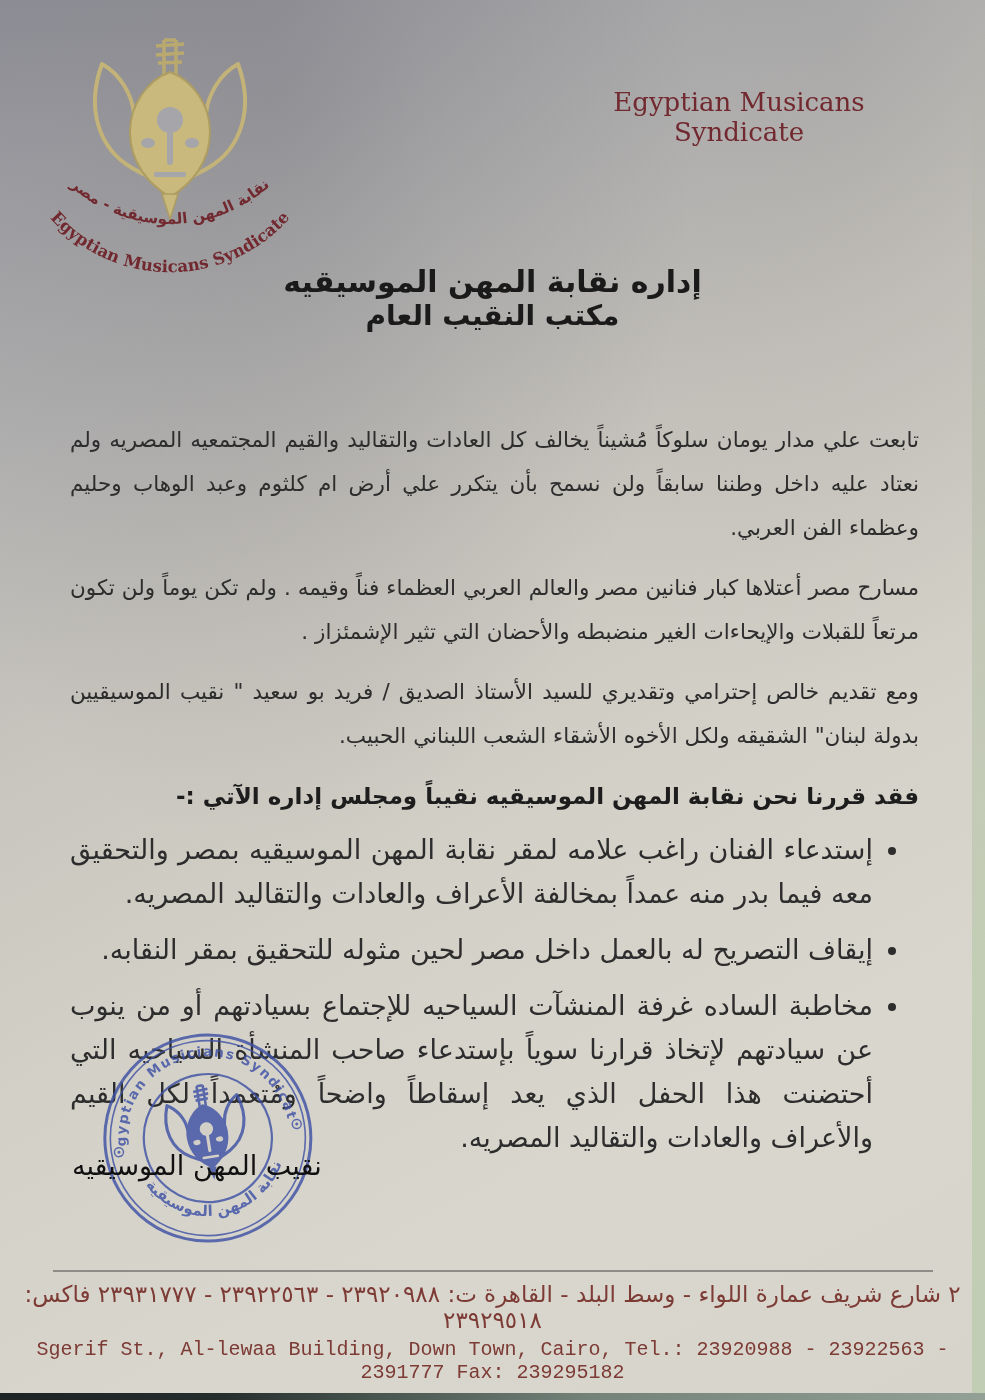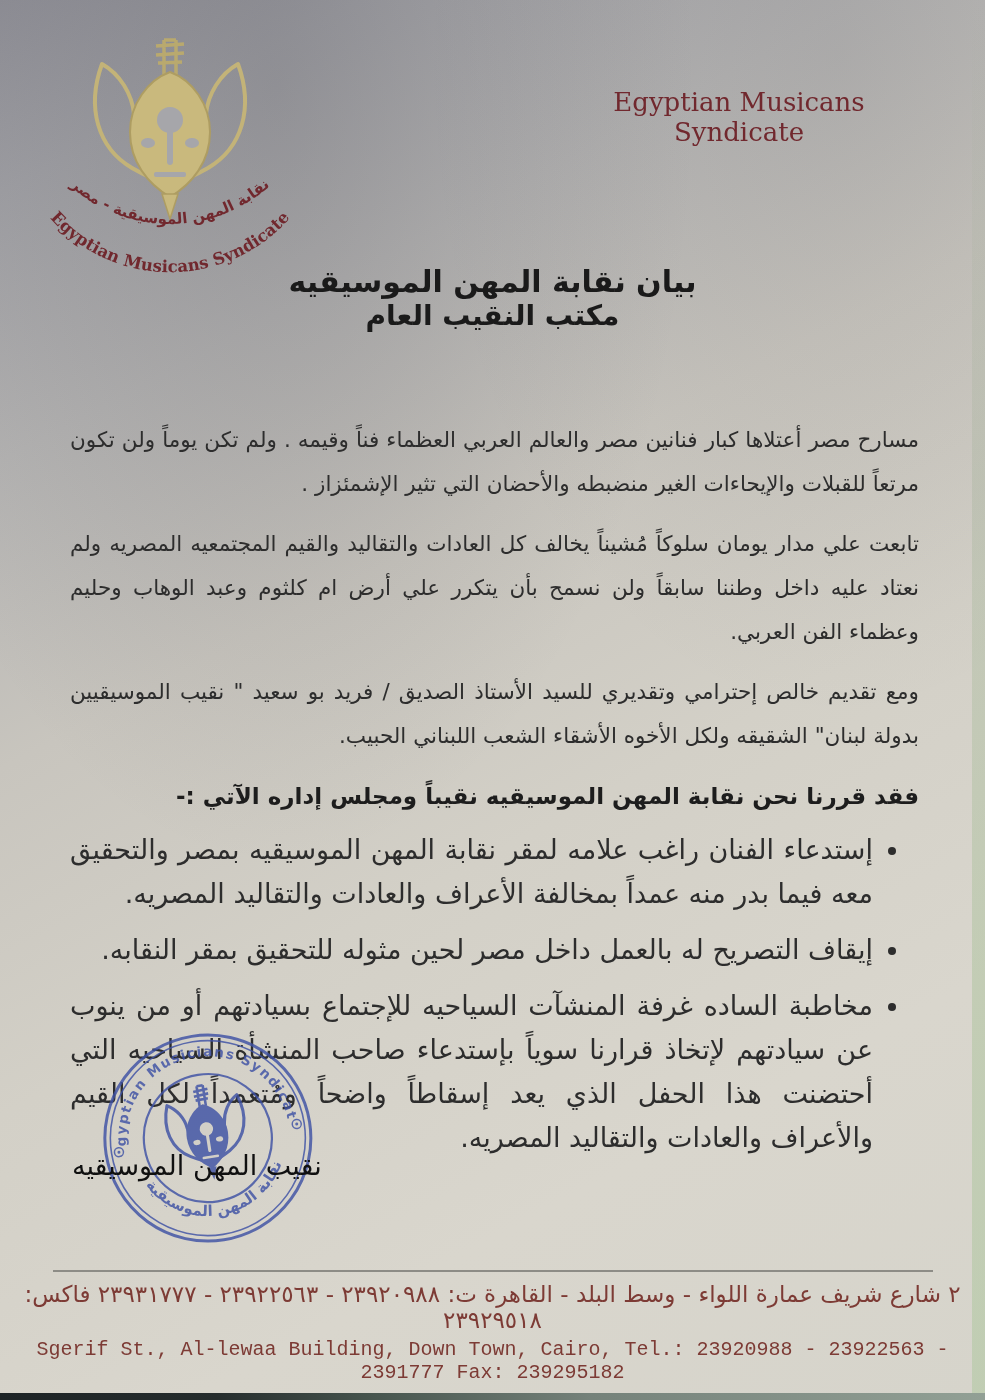--- a/index.html
+++ b/index.html
@@ -77,27 +77,27 @@
     <text font-size="16.5" font-weight="bold" fill="#71282e" font-family="DejaVu Serif, serif">
       <textPath href="#arcEn" startOffset="50%" text-anchor="middle">Egyptian Musicans Syndicate</textPath>
     </text>
   </svg>
 
   <div class="head-right">
     <div class="en">Egyptian Musicans Syndicate</div>
   </div>
 
   <div class="doc-title">
-    <div class="t1">بيان نقابة المهن الموسيقيه</div>
+    <div class="t1">إداره نقابة المهن الموسيقيه</div>
     <div class="t2">مكتب النقيب العام</div>
   </div>
 
   <div class="body-text">
+    <p>تابعت علي مدار يومان سلوكاً مُشيناً يخالف كل العادات والتقاليد والقيم المجتمعيه المصريه ولم نعتاد عليه داخل وطننا سابقاً ولن نسمح بأن يتكرر علي أرض ام كلثوم وعبد الوهاب وحليم  وعظماء الفن العربي.</p>
     <p>مسارح مصر أعتلاها كبار فنانين مصر والعالم العربي العظماء فناً وقيمه . ولم تكن يوماً ولن تكون مرتعاً للقبلات والإيحاءات الغير منضبطه والأحضان التي تثير الإشمئزاز .</p>
-    <p>تابعت علي مدار يومان سلوكاً مُشيناً يخالف كل العادات والتقاليد والقيم المجتمعيه المصريه ولم نعتاد عليه داخل وطننا سابقاً ولن نسمح بأن يتكرر علي أرض ام كلثوم وعبد الوهاب وحليم  وعظماء الفن العربي.</p>
     <p>ومع تقديم خالص إحترامي وتقديري للسيد الأستاذ الصديق / فريد بو سعيد " نقيب الموسيقيين بدولة لبنان" الشقيقه ولكل الأخوه الأشقاء الشعب اللبناني الحبيب.</p>
     <p class="decision">فقد قررنا نحن نقابة المهن الموسيقيه نقيباً ومجلس إداره الآتي  :-</p>
     <ul class="points">
       <li>إستدعاء الفنان راغب علامه لمقر نقابة المهن الموسيقيه بمصر والتحقيق معه فيما بدر منه عمداً بمخالفة الأعراف والعادات والتقاليد المصريه.</li>
       <li>إيقاف التصريح له بالعمل داخل مصر لحين مثوله للتحقيق بمقر النقابه.</li>
       <li>مخاطبة الساده غرفة المنشآت السياحيه للإجتماع بسيادتهم أو من ينوب عن سيادتهم لإتخاذ قرارنا سوياً بإستدعاء صاحب المنشأة السياحيه التي أحتضنت هذا الحفل الذي يعد إسقاطاً واضحاً ومُتعمداً لكل القيم والأعراف والعادات والتقاليد المصريه.</li>
     </ul>
   </div>
 
   <svg class="stamp" width="225" height="230" viewBox="0 0 225 230">

